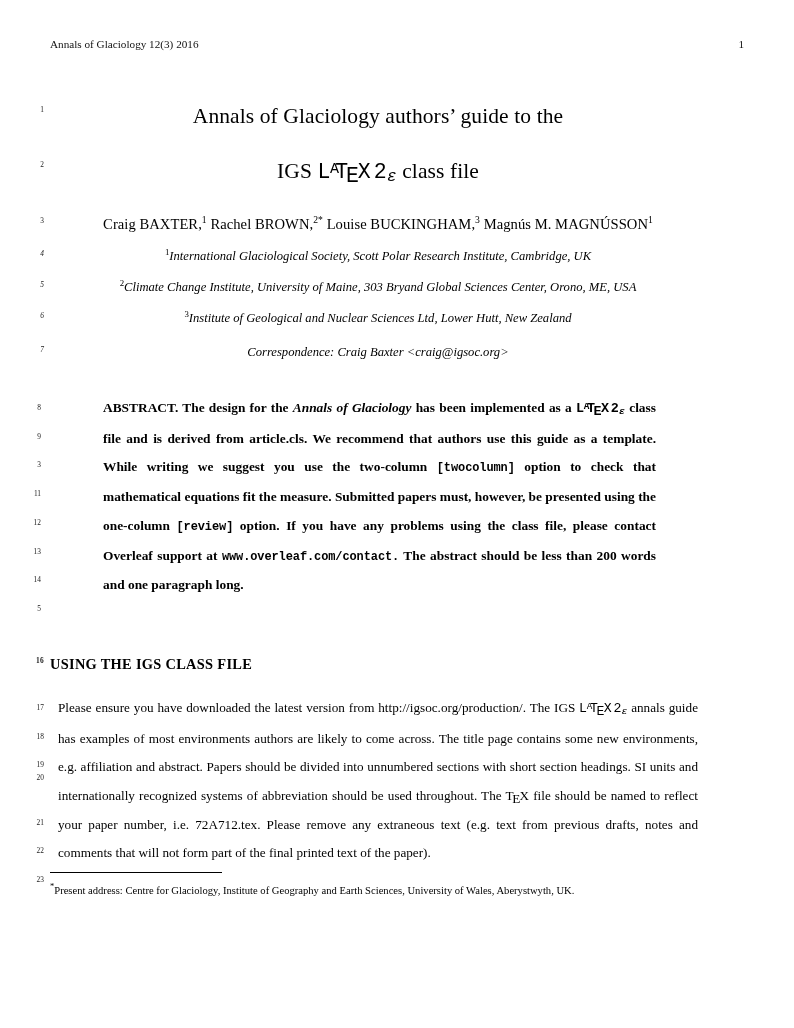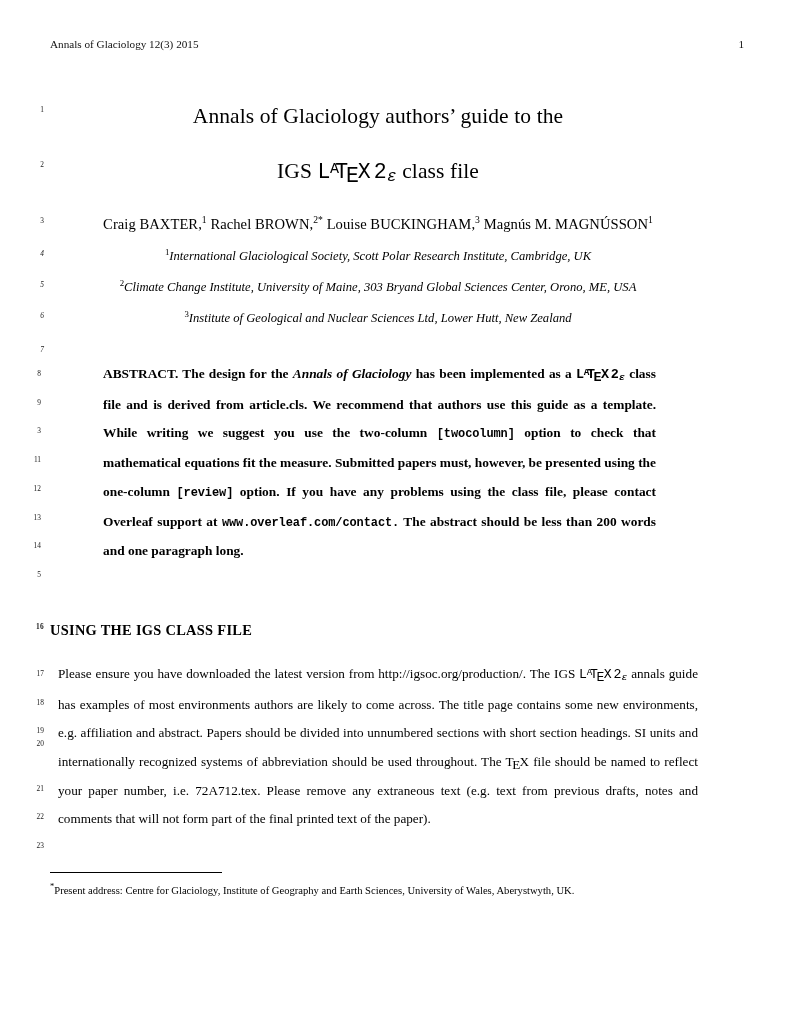--- a/index.html
+++ b/index.html
@@ -185,21 +185,21 @@
     margin-left: -0.105em;
     margin-right: -0.055em;
   }
 </style>
 </head>
 <body>
 
 <div class="page">
 
   <div class="runhead">
-    <span>Annals of Glaciology 12(3) 2015</span>
+    <span>Annals of Glaciology 12(3) 2016</span>
     <span class="folio">1</span>
   </div>
 
   <div class="content">
 
     <div class="title-block">
       <div class="title-line title-line-1">
         <span class="lineno">1</span>
         <span>Annals of Glaciology authors’ guide to the</span>
       </div>
@@ -222,20 +222,21 @@
       <span class="lineno">5</span>
       <sup>2</sup><span>Climate Change Institute, University of Maine, 303 Bryand Global Sciences Center, Orono, ME, USA</span>
     </div>
     <div class="affil">
       <span class="lineno">6</span>
       <sup>3</sup><span>Institute of Geological and Nuclear Sciences Ltd, Lower Hutt, New Zealand</span>
     </div>
 
     <div class="correspondence">
       <span class="lineno">7</span>
+      <span>Correspondence: Craig Baxter &lt;craig@igsoc.org&gt;</span>
     </div>
 
     <div class="abstract">
       <span class="lineno" style="top:0px;">8</span>
       <span class="lineno" style="top:28.7px;">9</span>
       <span class="lineno" style="top:57.4px;">3</span>
       <span class="lineno" style="top:86.1px;">11</span>
       <span class="lineno" style="top:114.8px;">12</span>
       <span class="lineno" style="top:143.5px;">13</span>
       <span class="lineno" style="top:172.2px;">14</span>

